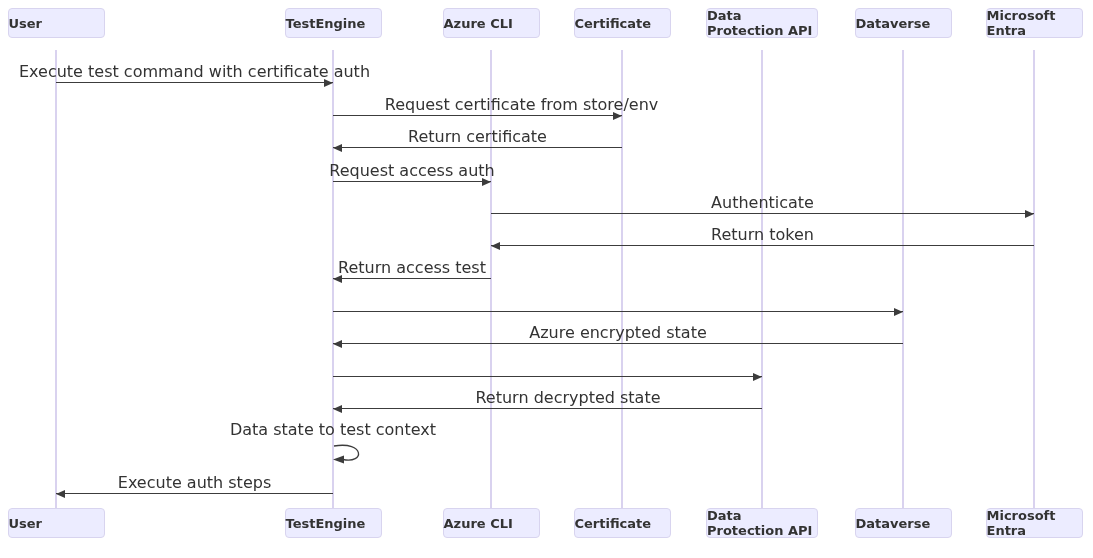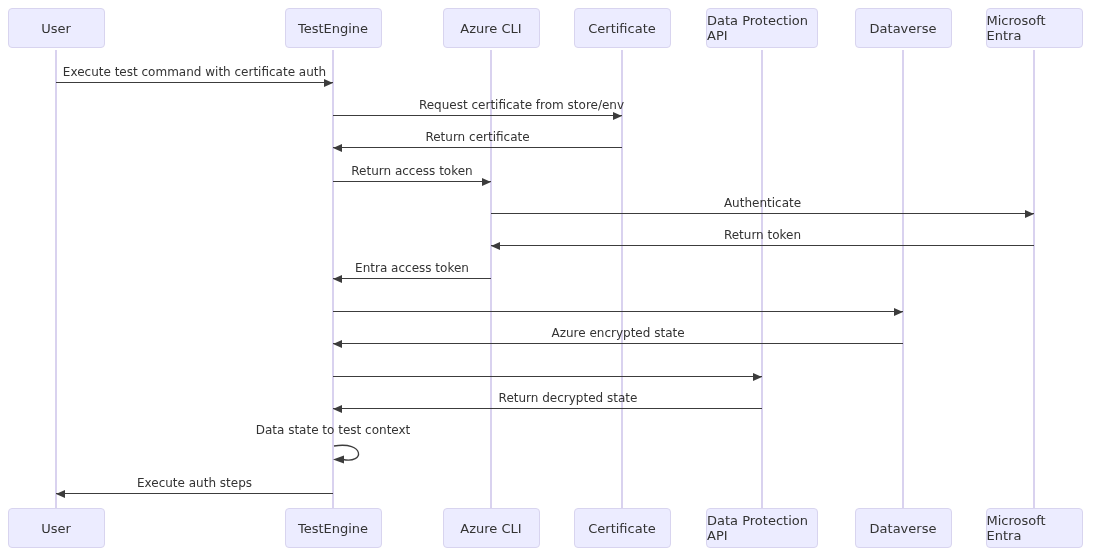--- a/index.html
+++ b/index.html
@@ -14,35 +14,35 @@
     background: var(--bg, #ffffff);
     overflow: hidden;
   }
   .lifeline {
     position: absolute;
     width: 1.5px;
     background: var(--lifeline, #d9d2ef);
   }
   .actor {
     position: absolute;
-    height: 40px;
+    height: 30px;
     background: var(--actor-fill, #ECECFF);
     border: 1px solid var(--actor-border, #d8d4ef);
     border-radius: 4px;
     box-sizing: border-box;
     display: flex;
     align-items: center;
-    justify-content: center;
     font-size: 13px;
     color: var(--text, #333333);
+    font-weight: bold;
   }
   .msg-label {
     position: absolute;
     transform: translateX(-50%);
-    font-size: 12px;
+    font-size: 16px;
     line-height: 14px;
     white-space: nowrap;
     color: var(--text, #333333);
   }
   .msg-line {
     position: absolute;
     height: 0;
     border-top: 1.2px solid var(--arrow, #3c3c3c);
   }
   .arrowhead {
@@ -111,30 +111,30 @@
     </div>
     <div class="msg-label" style="left: 194.5px; top: 65px;">Execute test command with certificate auth</div>
     <div class="msg-line" style="left: 56px; width: 277px; top: 82px;"></div>
     <div class="arrowhead right" style="top: 78.6px; left: 324px;"></div>
     <div class="msg-label" style="left: 477.5px; top: 98px; margin-left: 44px;">Request certificate from store/env</div>
     <div class="msg-line" style="left: 333px; width: 289px; top: 115px;"></div>
     <div class="arrowhead right" style="top: 111.6px; left: 613px;"></div>
     <div class="msg-label" style="left: 477.5px; top: 130px; text-align: center;">Return certificate</div>
     <div class="msg-line" style="left: 333px; width: 289px; top: 147px;"></div>
     <div class="arrowhead left" style="top: 143.6px; left: 333px;"></div>
-    <div class="msg-label" style="left: 412px; top: 164px;">Return access token</div>
+    <div class="msg-label" style="left: 412px; top: 164px;">Request access auth</div>
     <div class="msg-line" style="left: 333px; width: 158px; top: 181px;"></div>
     <div class="arrowhead right" style="top: 177.6px; left: 482px;"></div>
     <div class="msg-label" style="left: 762.5px; top: 196px;">Authenticate</div>
     <div class="msg-line" style="left: 491px; width: 543px; top: 213px;"></div>
     <div class="arrowhead right" style="top: 209.6px; left: 1025px;"></div>
     <div class="msg-label" style="left: 762.5px; top: 228px;">Return token</div>
     <div class="msg-line" style="left: 491px; width: 543px; top: 245px;"></div>
     <div class="arrowhead left" style="top: 241.6px; left: 491px;"></div>
-    <div class="msg-label" style="left: 412px; top: 261px;">Entra access token</div>
+    <div class="msg-label" style="left: 412px; top: 261px;">Return access test</div>
     <div class="msg-line" style="left: 333px; width: 158px; top: 278px;"></div>
     <div class="arrowhead left" style="top: 274.6px; left: 333px;"></div>
     <div class="msg-line" style="left: 333px; width: 570px; top: 311px;"></div>
     <div class="arrowhead right" style="top: 307.6px; left: 894px;"></div>
     <div class="msg-label" style="left: 618px; top: 326px;">Azure encrypted state</div>
     <div class="msg-line" style="left: 333px; width: 570px; top: 343px;"></div>
     <div class="arrowhead left" style="top: 339.6px; left: 333px;"></div>
     <div class="msg-line" style="left: 333px; width: 429px; top: 376px;"></div>
     <div class="arrowhead right" style="top: 372.6px; left: 753px;"></div>
     <div class="msg-label" style="left: 568px; top: 391px;">Return decrypted state</div>

